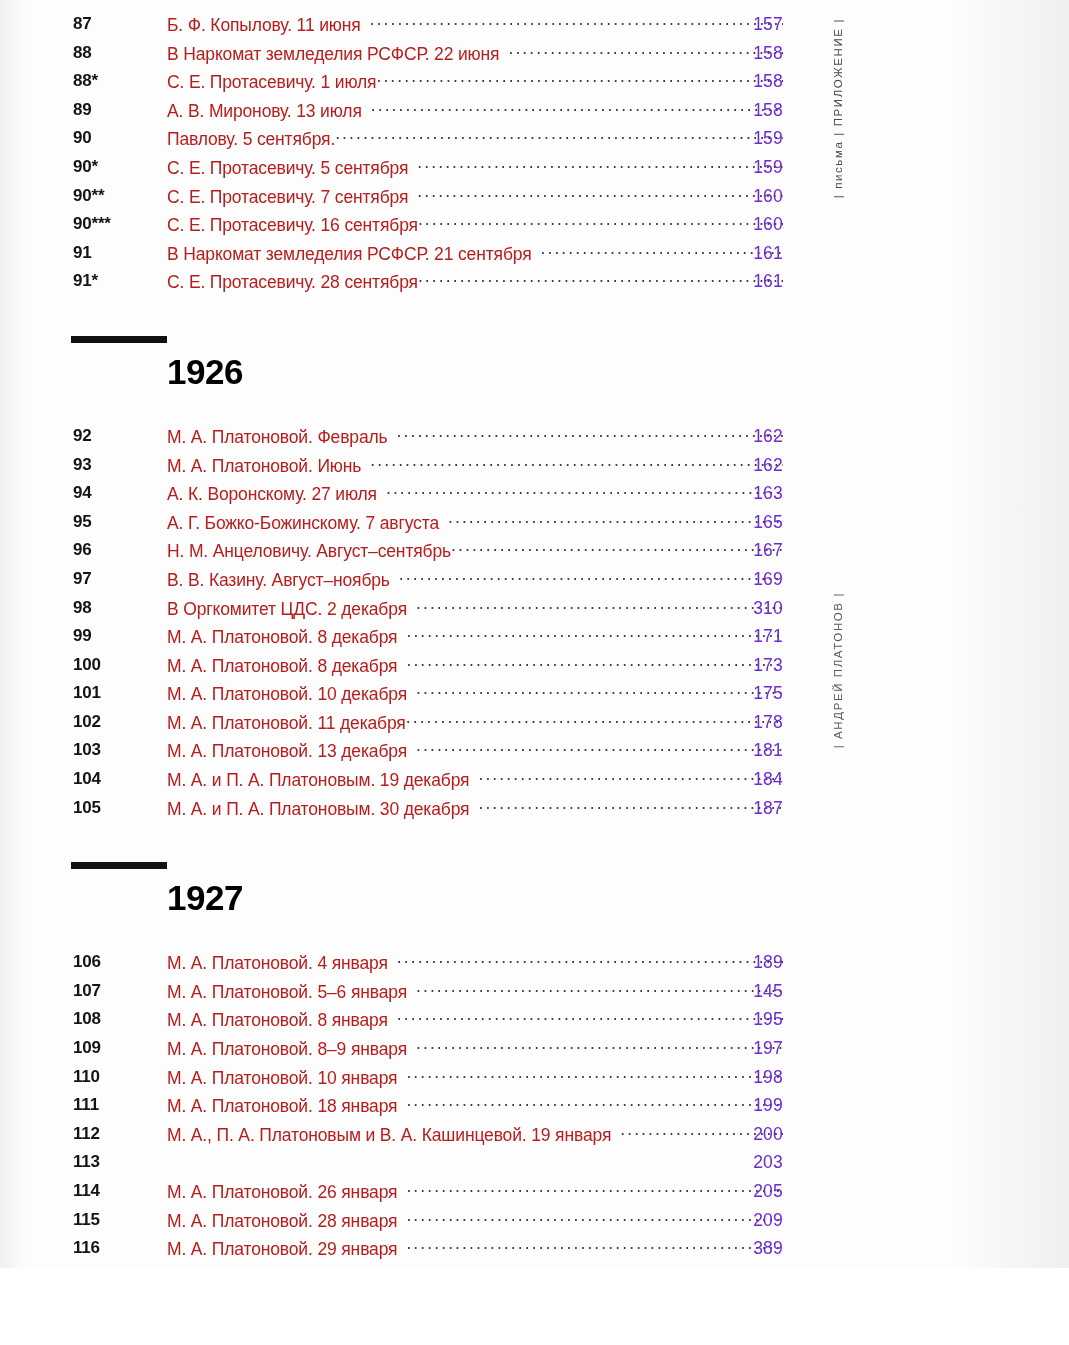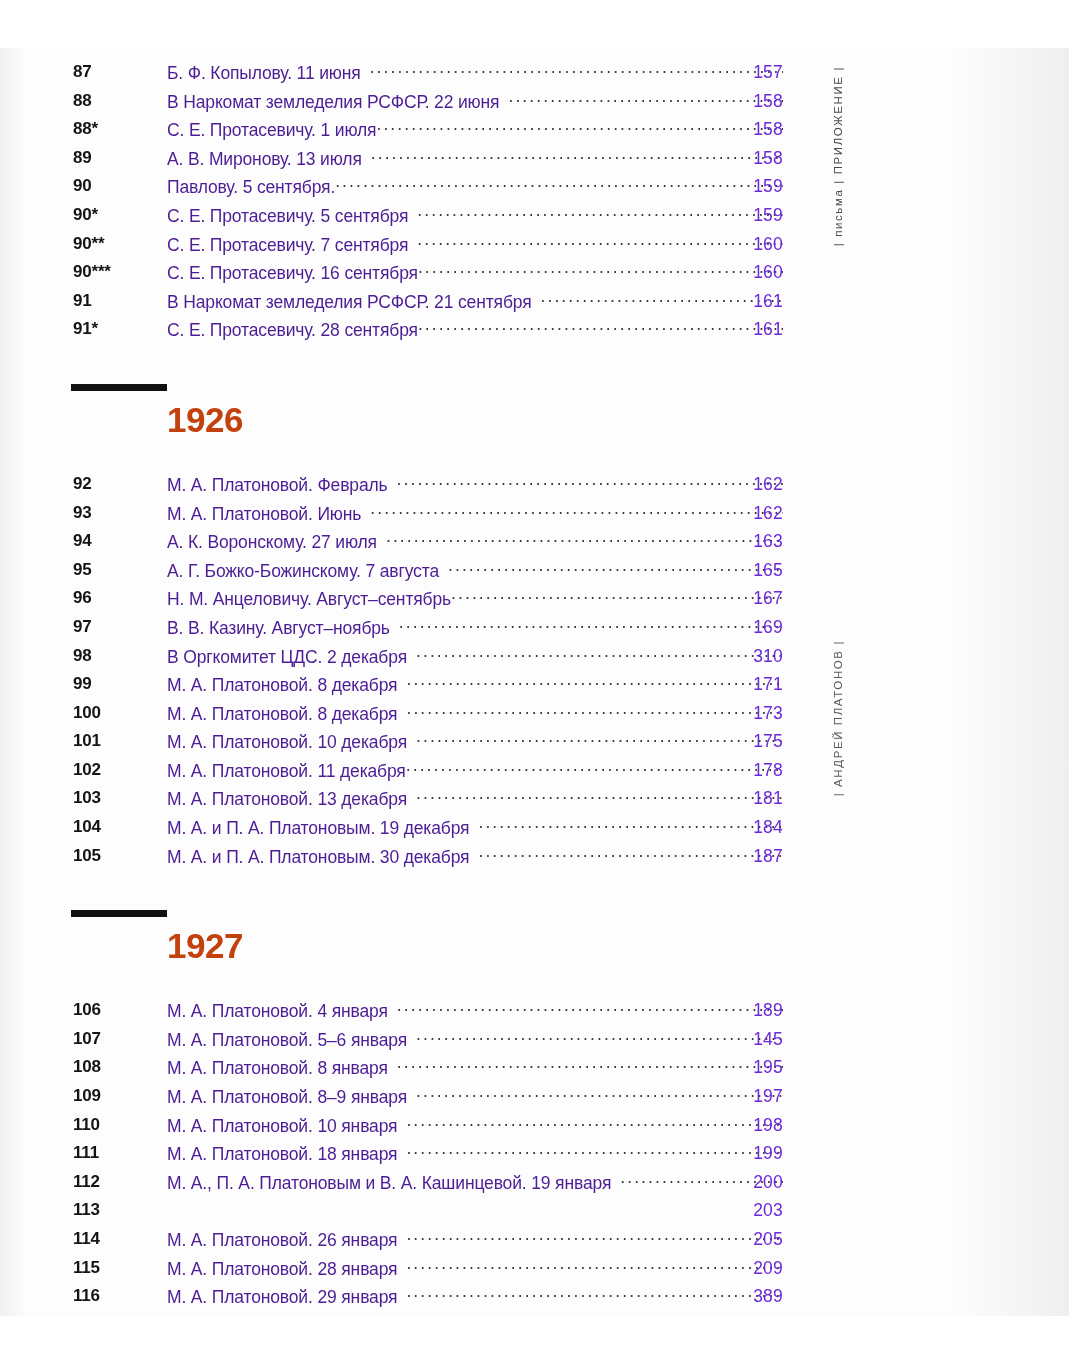--- a/index.html
+++ b/index.html
@@ -13,21 +13,20 @@
     color: #1b1b1b;
     -webkit-font-smoothing: antialiased;
   }
 
   .page {
     position: relative;
     width: 1069px;
     height: 1268px;
     background: #fdfdfd;
     overflow: hidden;
-    margin-top: 48px;
   }
 
   
   .scan-shade-left {
     position: absolute;
     left: 0; top: 0;
     width: 26px; height: 1330px;
     background: linear-gradient(to right, #f0f0f0 0%, #fdfdfd 100%);
     pointer-events: none;
   }
@@ -80,21 +79,21 @@
     right: 286px;
     top: 0;
     display: flex;
     align-items: baseline;
     overflow: hidden;
     white-space: nowrap;
   }
 
   .entry-title {
     font-size: 17.5px;
-    color: #4c1d95;
+    color: #b91c1c;
     letter-spacing: -0.15px;
     flex: 0 0 auto;
   }
 
   .leader {
     flex: 1 1 auto;
     overflow: hidden;
     margin-left: 2px;
     position: relative;
     height: 17px;
@@ -136,21 +135,21 @@
     height: 7px;
     background: #111111;
   }
   .section-year {
     position: absolute;
     left: 167px;
     top: 22px;
     font-size: 35px;
     font-weight: bold;
     letter-spacing: -0.5px;
-    color: #c2410c;
+    color: #000000;
   }
 
   .gap-block { height: 30px; }
   .gap-small { height: 14px; }
 
   
   .margin-note {
     position: absolute;
     writing-mode: vertical-rl;
     transform: rotate(180deg);

